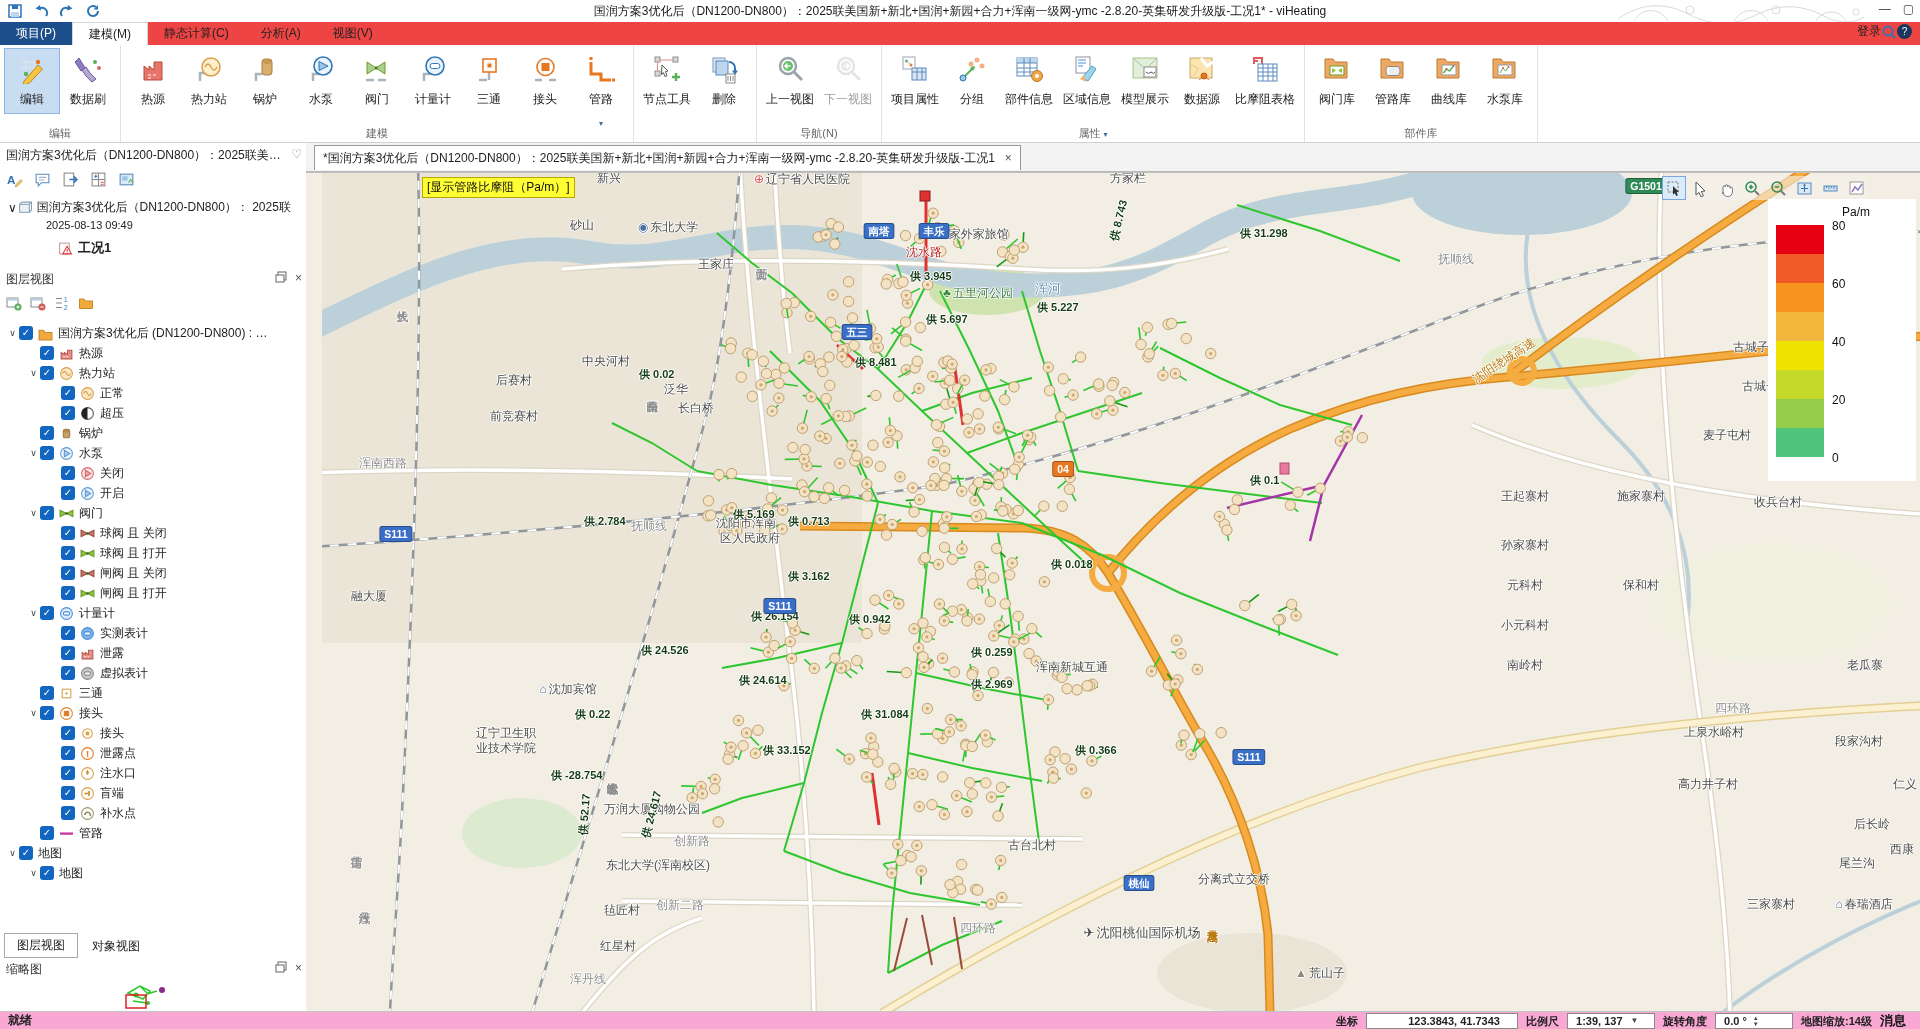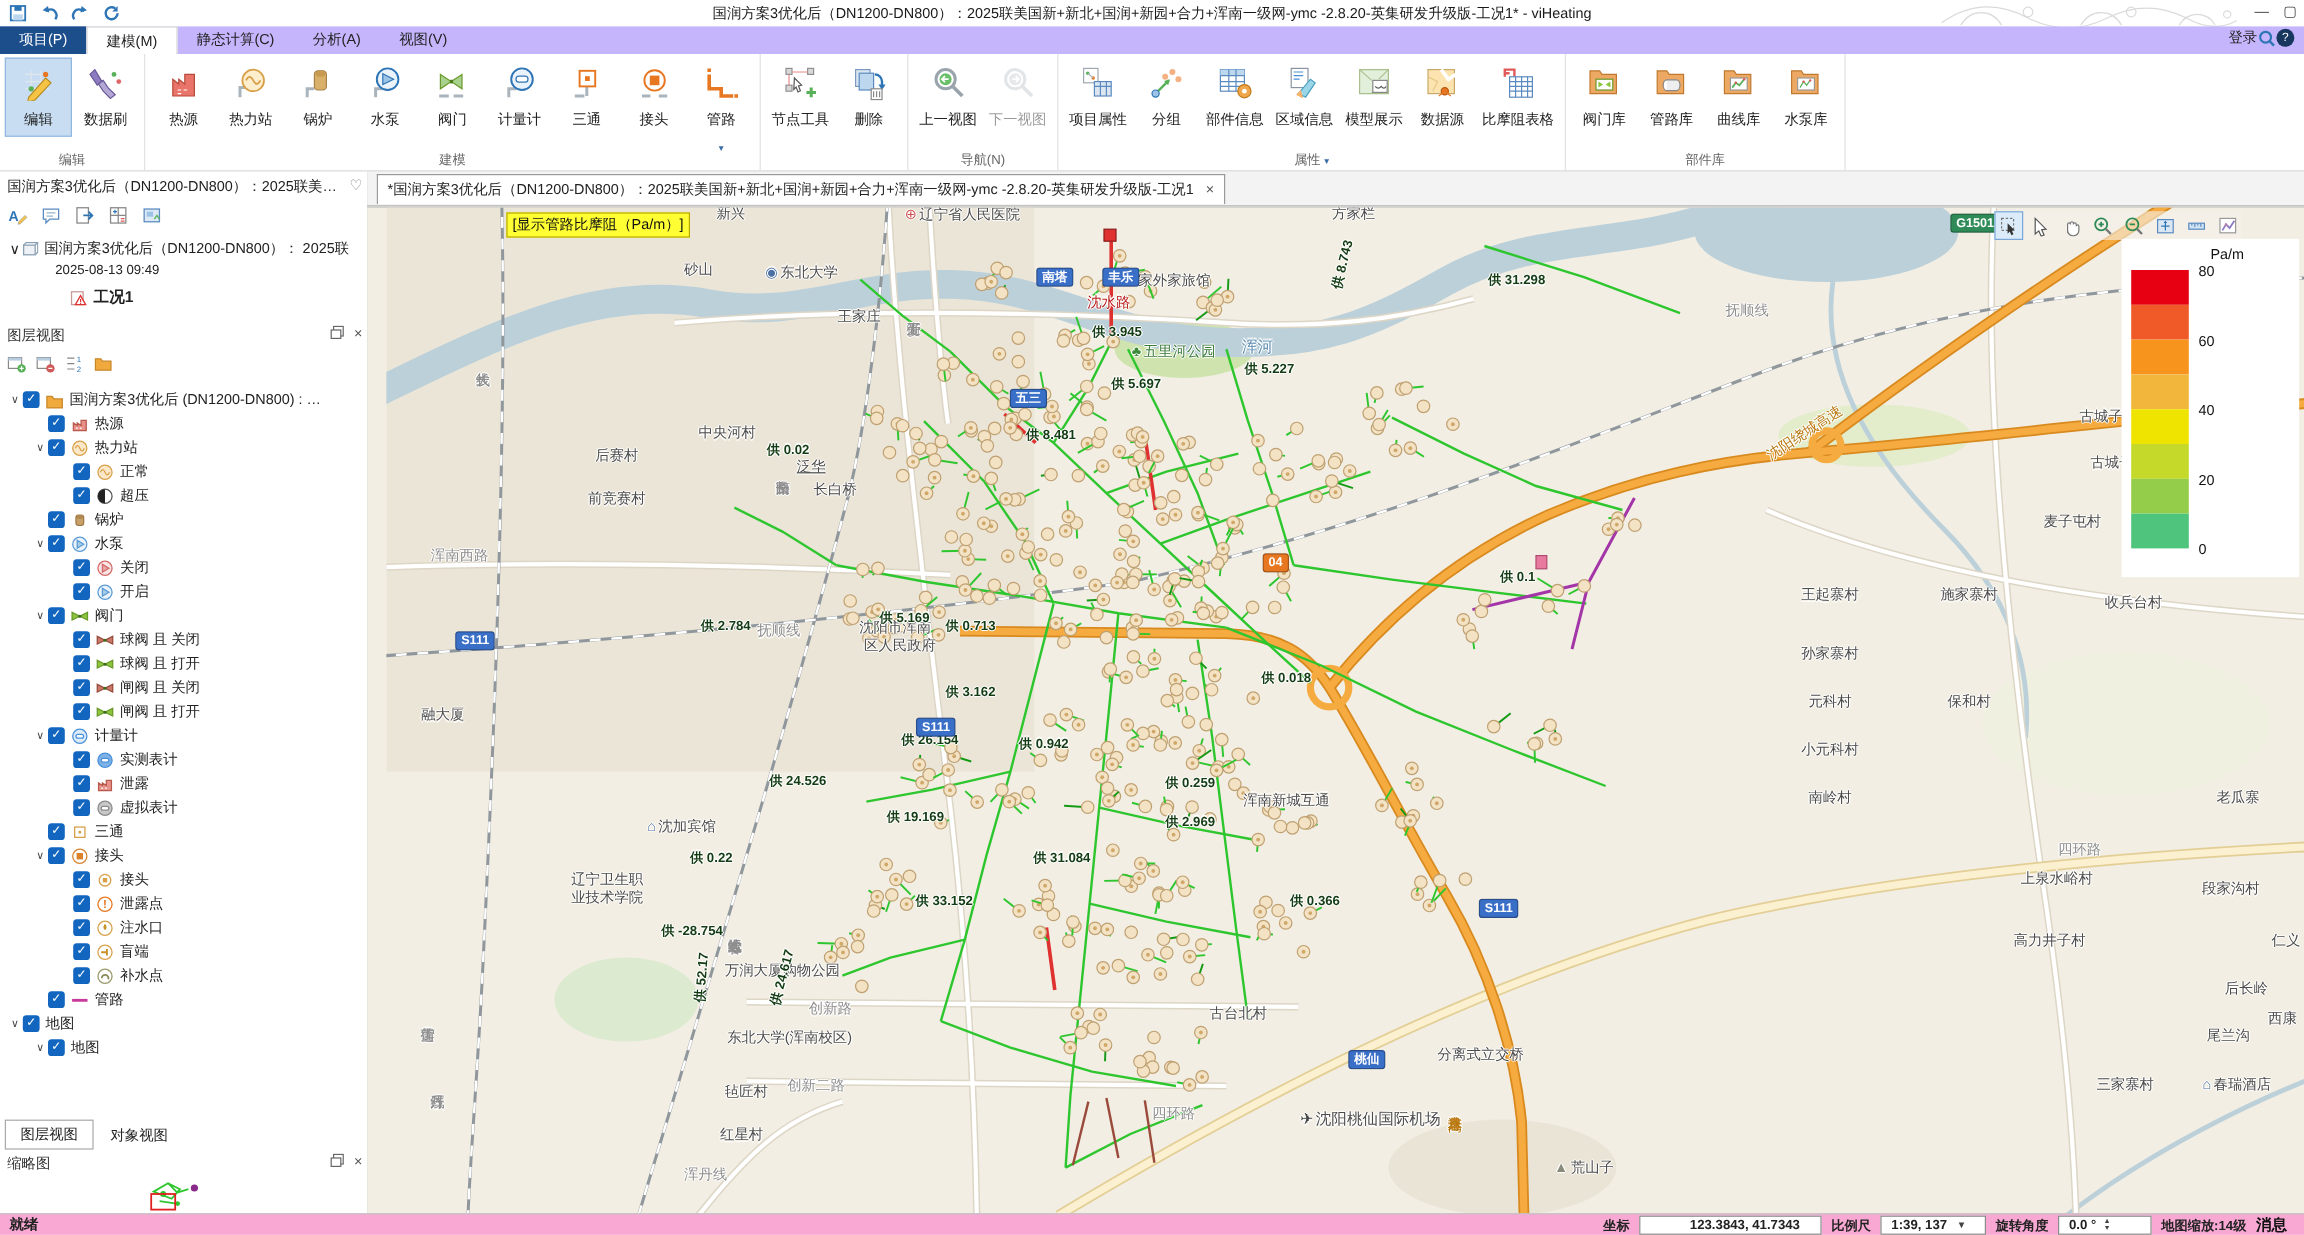--- a/index.html
+++ b/index.html
@@ -5,21 +5,21 @@
   html,body{margin:0;padding:0;width:1920px;height:1029px;overflow:hidden;
     font-family:"Liberation Sans","DejaVu Sans",sans-serif;font-size:12px;color:#222;background:#fff;}
   
   .titlebar{position:absolute;left:0;top:0;right:0;height:22px;background:#fff;}
   .qat{position:absolute;left:6px;top:2px;display:flex;gap:8px;}
   .qat .qbtn{width:18px;height:18px;display:flex;align-items:center;justify-content:center;cursor:default;}
   .title-text{position:absolute;left:300px;right:300px;top:3px;text-align:center;font-size:12px;color:#1a1a1a;white-space:nowrap;}
   .ornament{position:absolute;right:54px;top:0;}
   .winbtns{position:absolute;right:6px;top:2px;display:flex;gap:12px;color:#444;font-size:12px;}
   
-  .tabrow{position:absolute;left:0;top:22px;right:0;height:23px;background:#c4b5fd;}
+  .tabrow{position:absolute;left:0;top:22px;right:0;height:23px;background:#ef4444;}
   #menu-tabs{display:flex;height:23px;}
   .tab{padding:3px 16px;height:17px;cursor:default;}
   .tab.primary{background:#1d4e8c;color:#fff;}
   .tab.active{background:#fff;border:1px solid #d5d5d5;border-bottom:none;}
   .tab-right{position:absolute;right:8px;top:1px;display:flex;align-items:center;}
   .help-circle{width:15px;height:15px;border-radius:50%;background:#17375e;color:#fff;font-size:10px;
     display:flex;align-items:center;justify-content:center;}
   
   .ribbon{position:absolute;left:0;top:45px;right:0;height:97px;background:#fff;border-bottom:1px solid #d0d0d0;display:flex;}
   .rgroup{position:relative;border-right:1px solid #e2e2e2;padding:3px 4px 15px 4px;}
@@ -1839,21 +1839,21 @@
       <div class="plabel " style="left: 742px; top: 116px; color: rgb(91, 139, 176); font-size: 13px;">浑河</div>
       <div class="plabel " style="left: 1150px; top: 86px; color: rgb(141, 141, 141);">抚顺线</div>
       <div class="plabel " style="left: 1524px; top: 126px;">兴农村</div>
       <div class="plabel " style="left: 1457px; top: 174px;">古城子互通</div>
       <div class="plabel " style="left: 1460px; top: 213px;">古城子村</div>
       <div class="plabel " style="left: 1421px; top: 262px;">麦子屯村</div>
       <div class="plabel " style="left: 1198px; top: 188px; color: rgb(185, 119, 14); transform: translate(-50%, -50%) rotate(-33deg);">沈阳绕城高速</div>
       <div class="plabel " style="left: 300px; top: 188px;">中央河村</div>
       <div class="plabel " style="left: 208px; top: 207px;">后赛村</div>
       <div class="plabel vert" style="left: 346px; top: 218px; color: rgb(141, 141, 141);">长白南路</div>
-      <div class="plabel " style="left: 370px; top: 216px; text-decoration: underline;">泛华</div>
+      <div class="plabel " style="left: 370px; top: 216px;">泛华</div>
       <div class="plabel " style="left: 390px; top: 235px;">长白桥</div>
       <div class="plabel " style="left: 208px; top: 243px;">前竞赛村</div>
       <div class="plabel vert" style="left: 96px; top: 128px; color: rgb(141, 141, 141);">长大线</div>
       <div class="plabel " style="left: 77px; top: 290px; color: rgb(141, 141, 141);">浑南西路</div>
       <div class="plabel " style="left: 343px; top: 353px; color: rgb(141, 141, 141);">抚顺线</div>
       <div class="plabel " style="left: 440px; top: 350px;">沈阳市浑南</div>
       <div class="plabel " style="left: 444px; top: 365px;">区人民政府</div>
       <div class="plabel " style="left: 63px; top: 423px;">融大厦</div>
       <div class="plabel " style="left: 1219px; top: 323px;">王起寨村</div>
       <div class="plabel " style="left: 1335px; top: 323px;">施家寨村</div>
@@ -1904,21 +1904,21 @@
       <div class="glab" style="left: 944px; top: 300px;">供 0.1</div>
       <div class="glab" style="left: 427px; top: 334px;">供 5.169</div>
       <div class="glab" style="left: 278px; top: 341px;">供 2.784</div>
       <div class="glab" style="left: 482px; top: 341px;">供 0.713</div>
       <div class="glab" style="left: 482px; top: 396px;">供 3.162</div>
       <div class="glab" style="left: 745px; top: 384px;">供 0.018</div>
       <div class="glab" style="left: 543px; top: 439px;">供 0.942</div>
       <div class="glab" style="left: 445px; top: 436px;">供 26.154</div>
       <div class="glab" style="left: 335px; top: 470px;">供 24.526</div>
       <div class="glab" style="left: 665px; top: 472px;">供 0.259</div>
-      <div class="glab" style="left: 433px; top: 500px;">供 19.169</div>
+      <div class="glab" style="left: 433px; top: 500px;">供 24.614</div>
       <div class="glab" style="left: 665px; top: 504px;">供 2.969</div>
       <div class="glab" style="left: 269px; top: 534px;">供 0.22</div>
       <div class="glab" style="left: 555px; top: 534px;">供 31.084</div>
       <div class="glab" style="left: 457px; top: 570px;">供 33.152</div>
       <div class="glab" style="left: 769px; top: 570px;">供 0.366</div>
       <div class="glab" style="left: 245px; top: 595px;">供 -28.754</div>
       <div class="glab" style="left: 258px; top: 634px; transform: rotate(-85deg);">供 52.17</div>
       <div class="glab" style="left: 322px; top: 634px; transform: rotate(-75deg);">供 24.617</div>
       <div class="badge" style="left: 573px; top: 58px;">南塔</div>
       <div class="badge" style="left: 628px; top: 58px;">丰乐</div>

